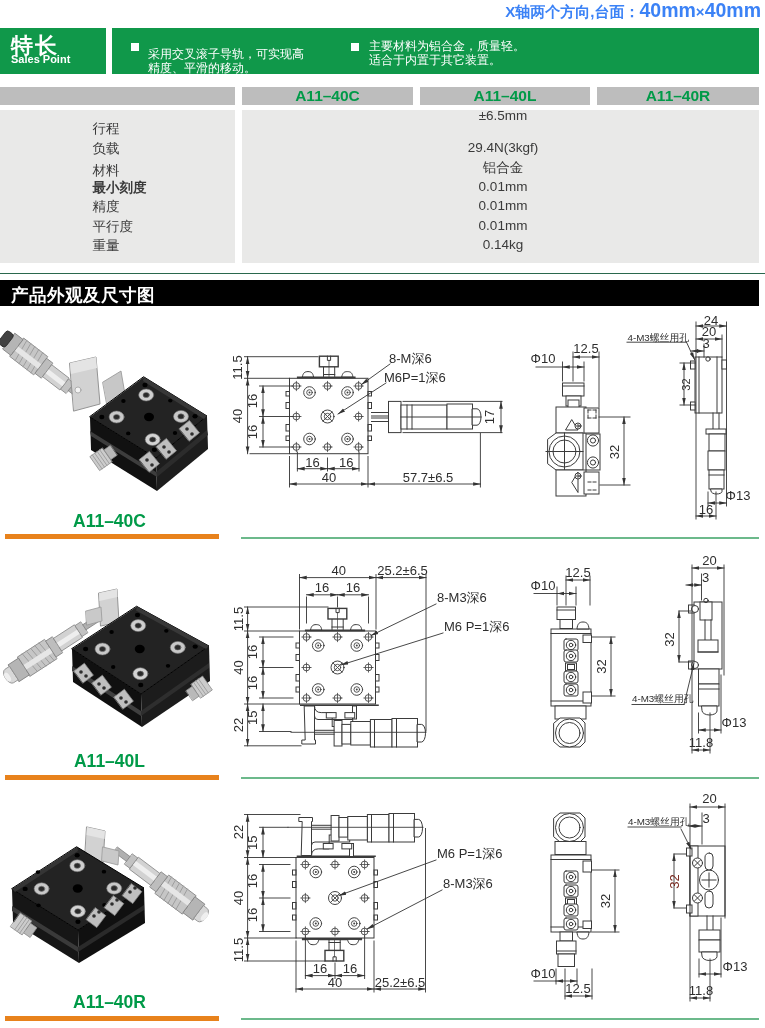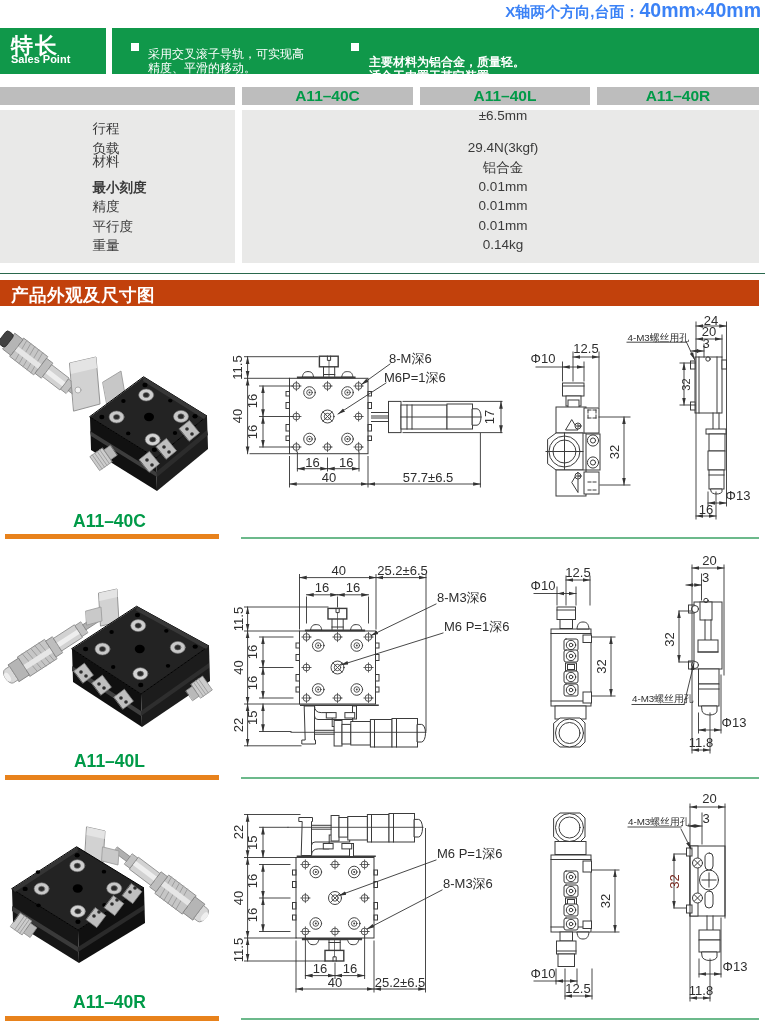--- a/index.html
+++ b/index.html
@@ -13,50 +13,50 @@
 .tl1{left:11px;top:31px;font-size:22px;font-weight:bold;color:#fff;letter-spacing:2px;}
 .tl2{left:11px;top:53px;font-size:11px;font-weight:bold;color:#fff;}
 .bullet{width:8px;height:8px;background:#fff;position:absolute;}
 .btxt{position:absolute;font-size:12px;color:#fff;line-height:13.5px;}
 .th{background:#bdbdbd;top:87px;height:17.5px;}
 .th-lab{color:#009a48;font-weight:bold;font-size:15.5px;text-align:center;line-height:18px;}
 .tbody{background:#e9e9e8;top:110px;height:153px;}
 .rowlab{position:absolute;left:92.5px;font-size:13.5px;color:#3a3a3a;}
 .rowval{position:absolute;left:244px;width:518px;text-align:center;font-size:13.5px;color:#3a3a3a;}
 .dkline{left:0;top:272.5px;width:765px;height:1.8px;background:#2a684d;}
-.dkbar{left:0;top:280px;width:759px;height:25.5px;background:#c2410c;}
+.dkbar{left:0;top:280px;width:759px;height:25.5px;background:#000000;}
 .dkbar span{position:absolute;left:11px;top:3px;color:#fff;font-weight:bold;font-size:17.5px;letter-spacing:0.5px;}
 .plabel{position:absolute;font-size:17.5px;font-weight:bold;color:#009a48;width:219px;text-align:center;}
 .obar{position:absolute;left:5px;width:214px;height:5px;background:#e8821c;}
 .gsep{position:absolute;left:241px;width:518px;height:2px;background:#6cb98b;}
 svg text{font-family:"Liberation Sans",sans-serif;}
 </style>
 </head>
 <body>
 <div class="abs hdr-note" style="line-height:18px;">X轴两个方向,台面：<span style="font-size:19.5px;">40mm<span style="font-size:15px;">×</span>40mm</span></div>
 
 <div class="abs gband g-left"></div>
 <div class="abs gband g-right"></div>
 <div class="abs tl1">特长</div>
 <div class="abs tl2">Sales Point</div>
 <div class="bullet" style="left:131px;top:42.5px;"></div>
 <div class="btxt" style="left:148px;top:40px;margin-top:8px;">采用交叉滚子导轨，可实现高<br>精度、平滑的移动。</div>
 <div class="bullet" style="left:351px;top:42.5px;"></div>
-<div class="btxt" style="left:369px;top:56px;font-weight:bold;">主要材料为铝合金，质量轻。<br>适合于内置于其它装置。</div>
+<div class="btxt" style="left:369px;top:40px;">主要材料为铝合金，质量轻。<br>适合于内置于其它装置。</div>
 
 <div class="abs th" style="left:0;width:235px;"></div>
 <div class="abs th th-lab" style="left:242px;width:171px;">A11–40C</div>
 <div class="abs th th-lab" style="left:420px;width:170px;">A11–40L</div>
 <div class="abs th th-lab" style="left:597px;width:162px;">A11–40R</div>
 
 <div class="abs tbody" style="left:0;width:235px;"></div>
 <div class="abs tbody" style="left:242px;width:517px;"></div>
 <div class="rowlab" style="top:120px;">行程</div>
 <div class="rowlab" style="top:139.5px;">负载</div>
-<div class="rowlab" style="top:153px;">材料</div>
+<div class="rowlab" style="top:162px;">材料</div>
 <div class="rowlab" style="top:178.5px;font-weight:bold;">最小刻度</div>
 <div class="rowlab" style="top:198px;">精度</div>
 <div class="rowlab" style="top:217.5px;">平行度</div>
 <div class="rowlab" style="top:237px;">重量</div>
 <div class="rowval" style="top:108px;">±6.5mm</div>
 <div class="rowval" style="top:139.5px;">29.4N(3kgf)</div>
 <div class="rowval" style="top:159px;">铝合金</div>
 <div class="rowval" style="top:178.5px;">0.01mm</div>
 <div class="rowval" style="top:198px;">0.01mm</div>
 <div class="rowval" style="top:217.5px;">0.01mm</div>

